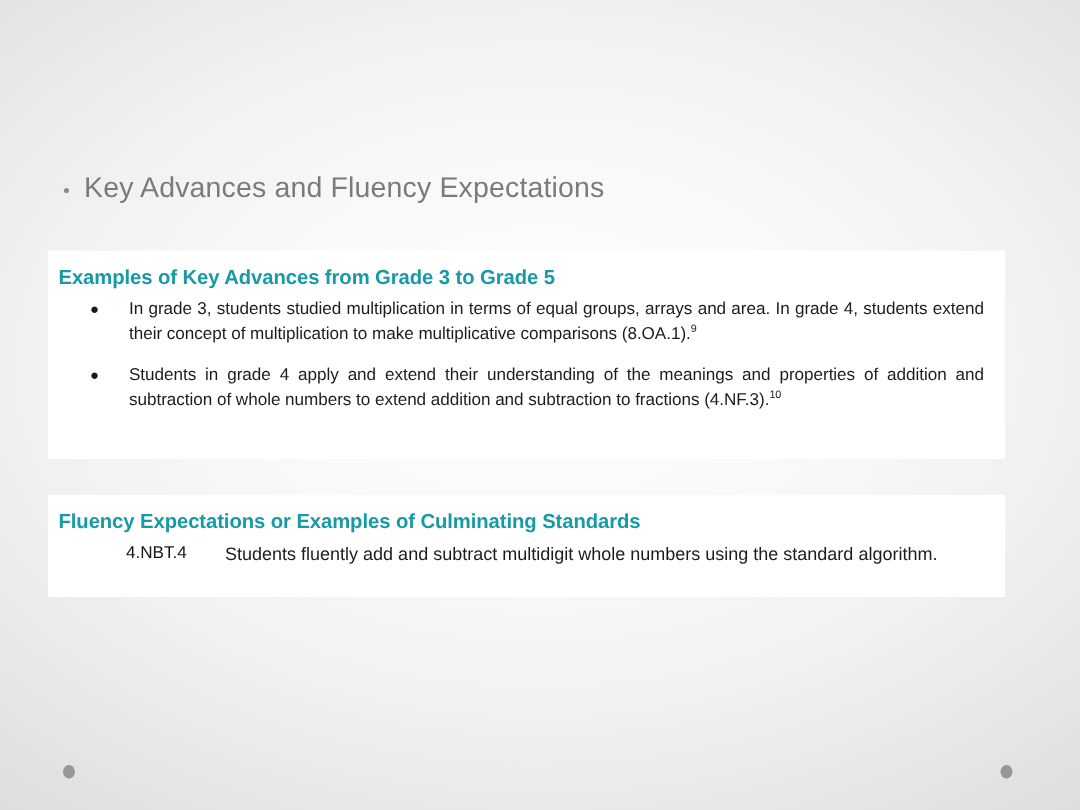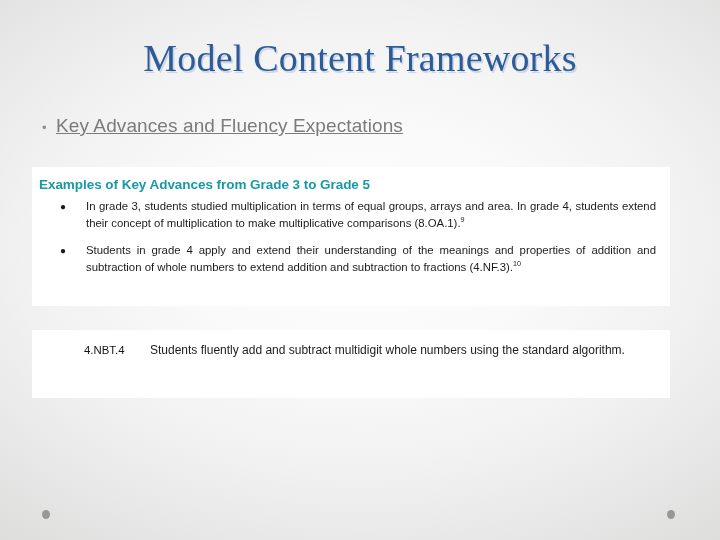--- a/index.html
+++ b/index.html
@@ -56,21 +56,20 @@
     color: #8c8c8c;
     flex: 0 0 14px;
   }
   .outline-text {
     font-size: 19px;
     line-height: 26px;
     font-weight: 400;
     color: #7b7b7b;
     letter-spacing: 0.1px;
     white-space: nowrap;
-    text-decoration: underline;
   }
 
   
   .panel {
     position: absolute;
     left: 32px;
     width: 638px;
     background: #ffffff;
     box-sizing: border-box;
   }
@@ -165,21 +164,20 @@
     opacity: 0.85;
   }
   .dot-left  { left: 42px;  top: 510px; }
   .dot-right { left: 667px; top: 510px; }
 </style>
 </head>
 <body>
 
 <div class="slide">
 
-  <div class="title">Model Content Frameworks</div>
 
   <div class="outline-line">
     <span class="outline-bullet">•</span>
     <span class="outline-text">Key Advances and Fluency Expectations</span>
   </div>
 
   <div class="panel panel-a">
     <div class="panel-heading">Examples of Key Advances from Grade 3 to Grade 5</div>
 
     <ul class="doc-list">
@@ -189,20 +187,21 @@
       </li>
 
       <li class="doc-item">
         <span class="doc-bullet">●</span>
         <span class="doc-body"><span>Students in grade 4 apply and extend their understanding of the meanings and properties of addition and subtraction of whole numbers to extend addition and subtraction to fractions (4.NF.3).</span><sup>10</sup></span>
       </li>
     </ul>
   </div>
 
   <div class="panel panel-b">
+    <div class="panel-heading">Fluency Expectations or Examples of Culminating Standards</div>
 
     <div class="std-row">
       <span class="std-code">4.NBT.4</span>
       <span class="std-text">Students fluently add and subtract multidigit whole numbers using the standard algorithm.</span>
     </div>
   </div>
 
   <div class="corner-dot dot-left"></div>
   <div class="corner-dot dot-right"></div>
 

